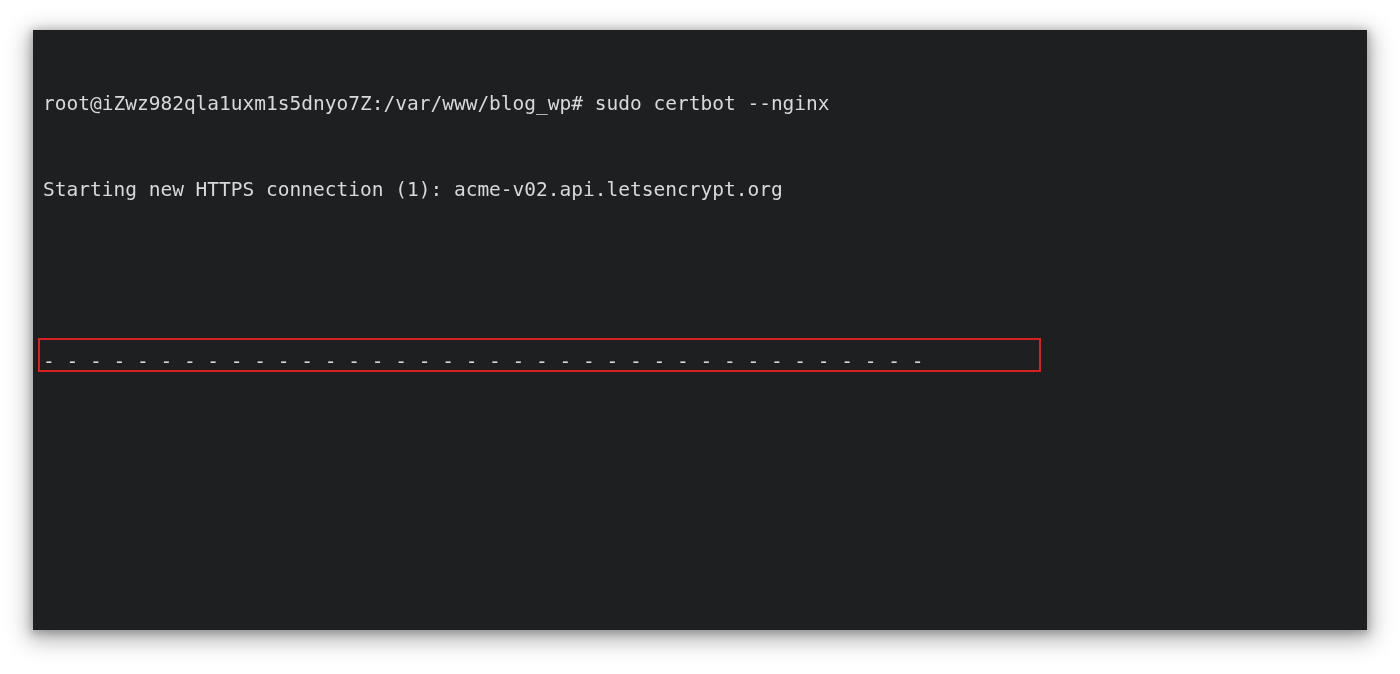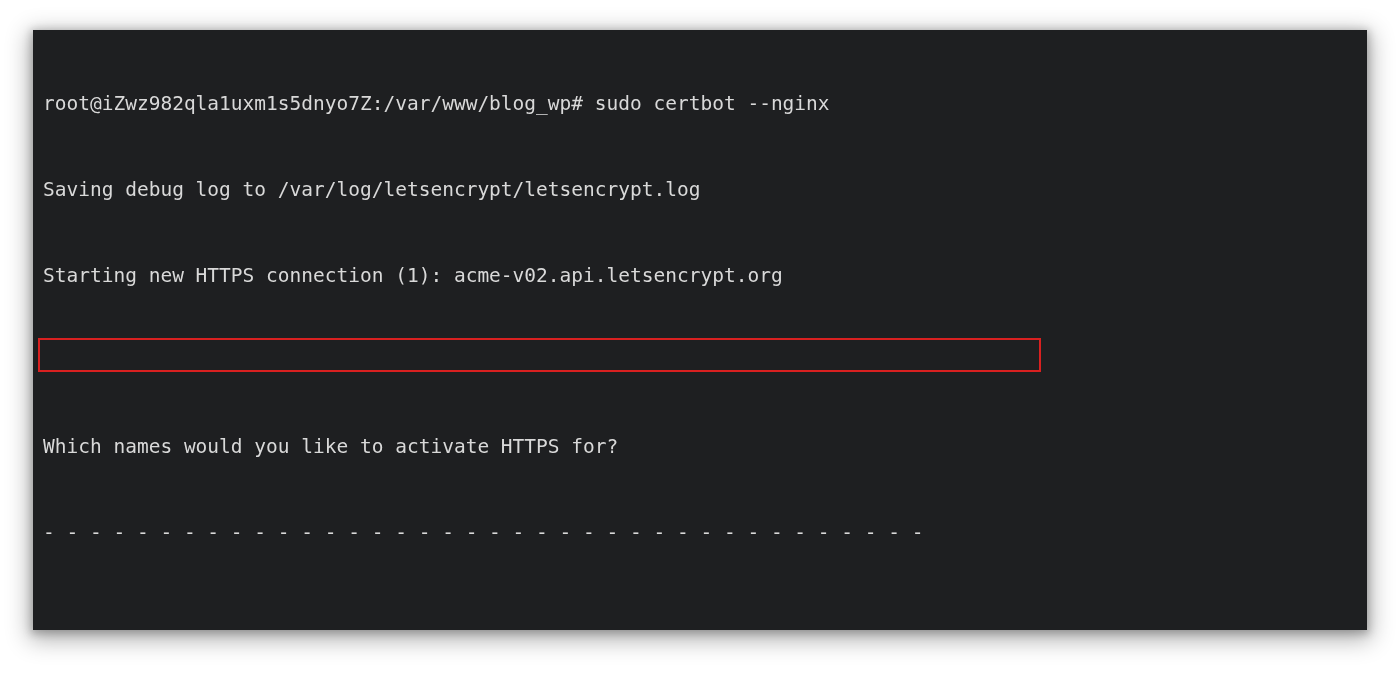--- a/index.html
+++ b/index.html
@@ -75,24 +75,22 @@
 </style>
 </head>
 <body>
 
 <div id="page">
 
   <div id="terminal-window">
 
     <div id="terminal-output">
       <div class="term-line">root@iZwz982qla1uxm1s5dnyo7Z:/var/www/blog_wp# sudo certbot --nginx</div>
-      <div class="term-line">Saving debug log to /var/log/letsencrypt/letsencrypt.log</div>
       <div class="term-line">Starting new HTTPS connection (1): acme-v02.api.letsencrypt.org</div>
       <div class="term-line blank">&nbsp;</div>
-      <div class="term-line">Which names would you like to activate HTTPS for?</div>
       <div class="term-line">- - - - - - - - - - - - - - - - - - - - - - - - - - - - - - - - - - - - - -</div>
       
       
       
       
       
       
       
       
       

